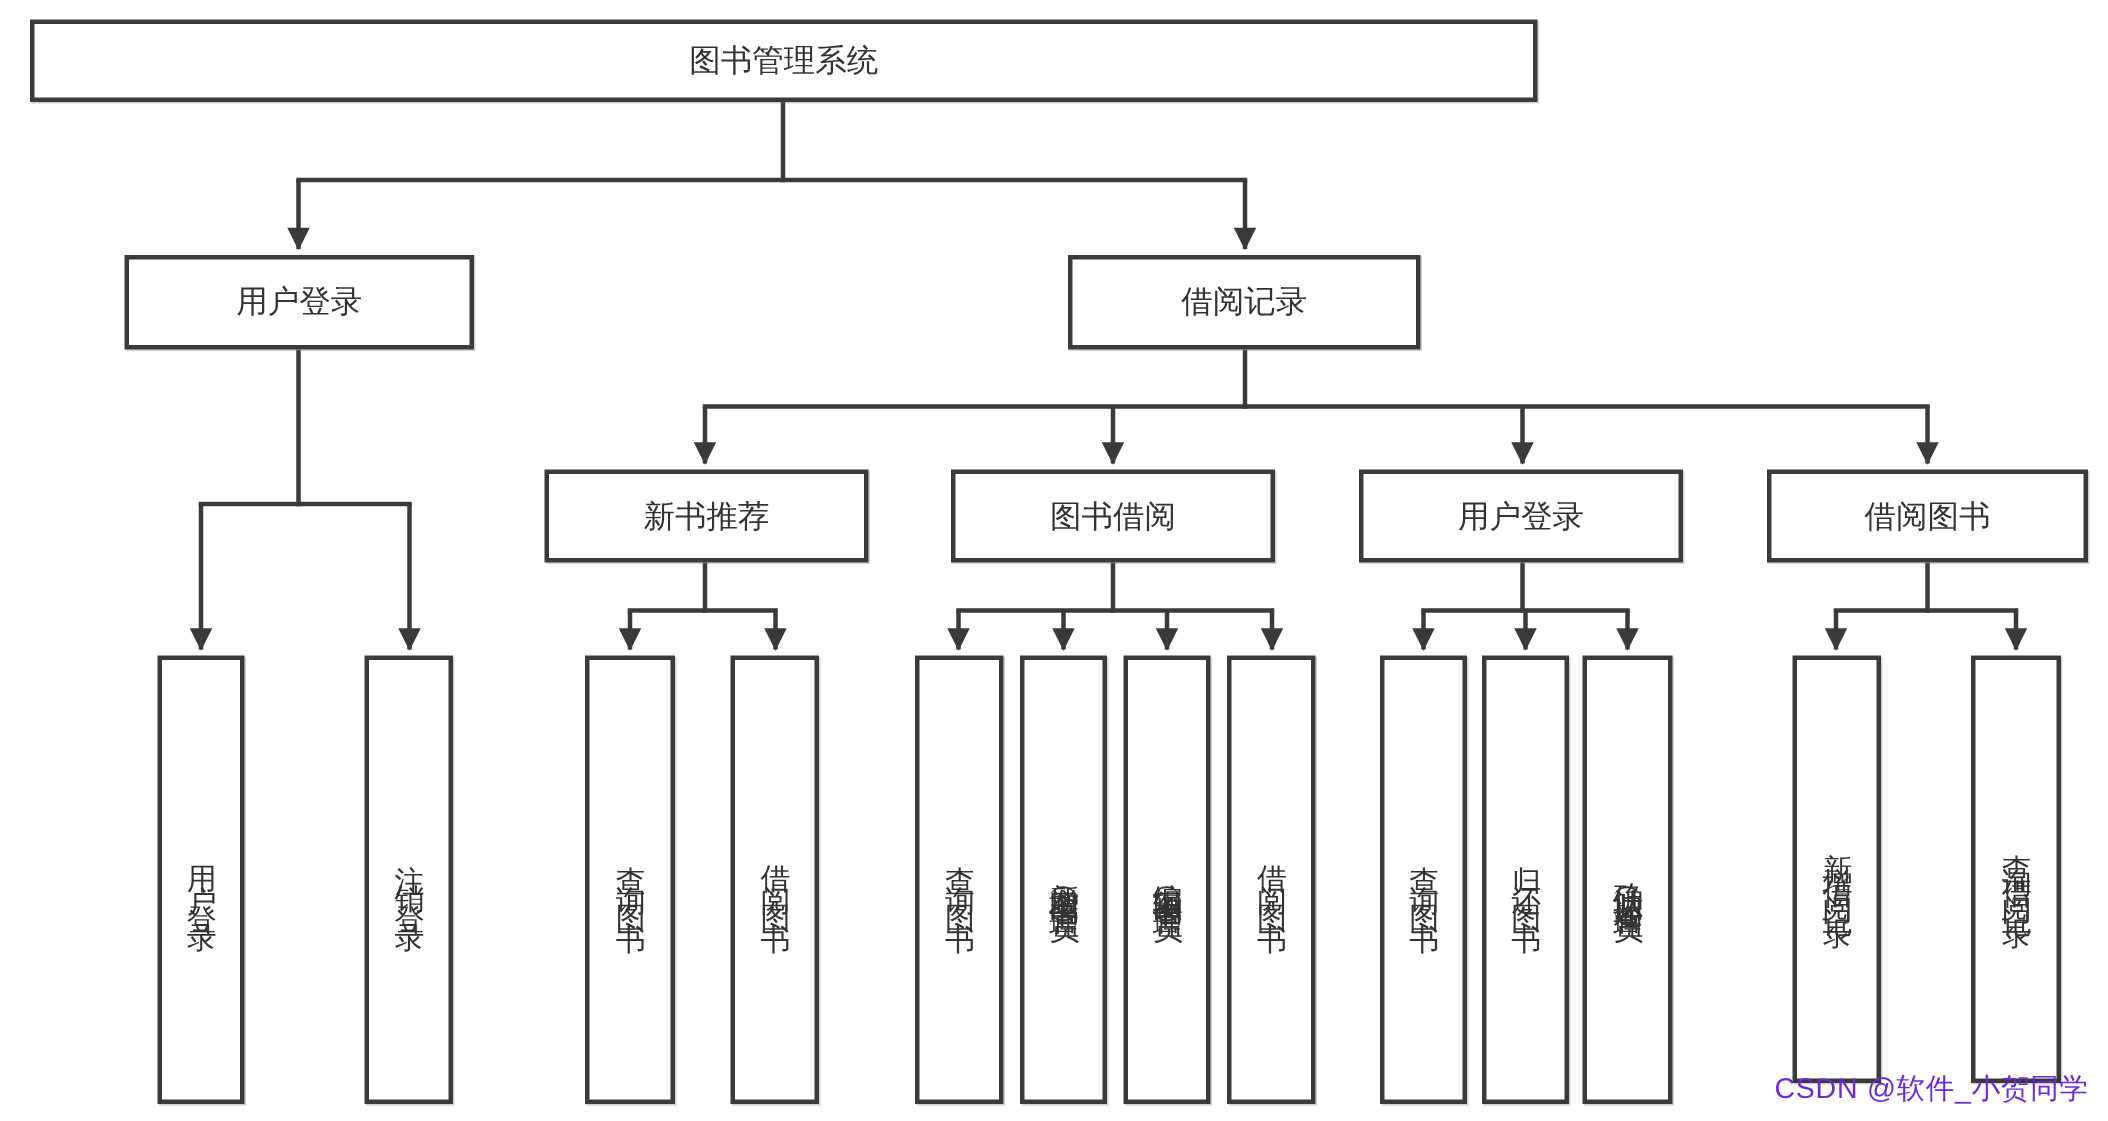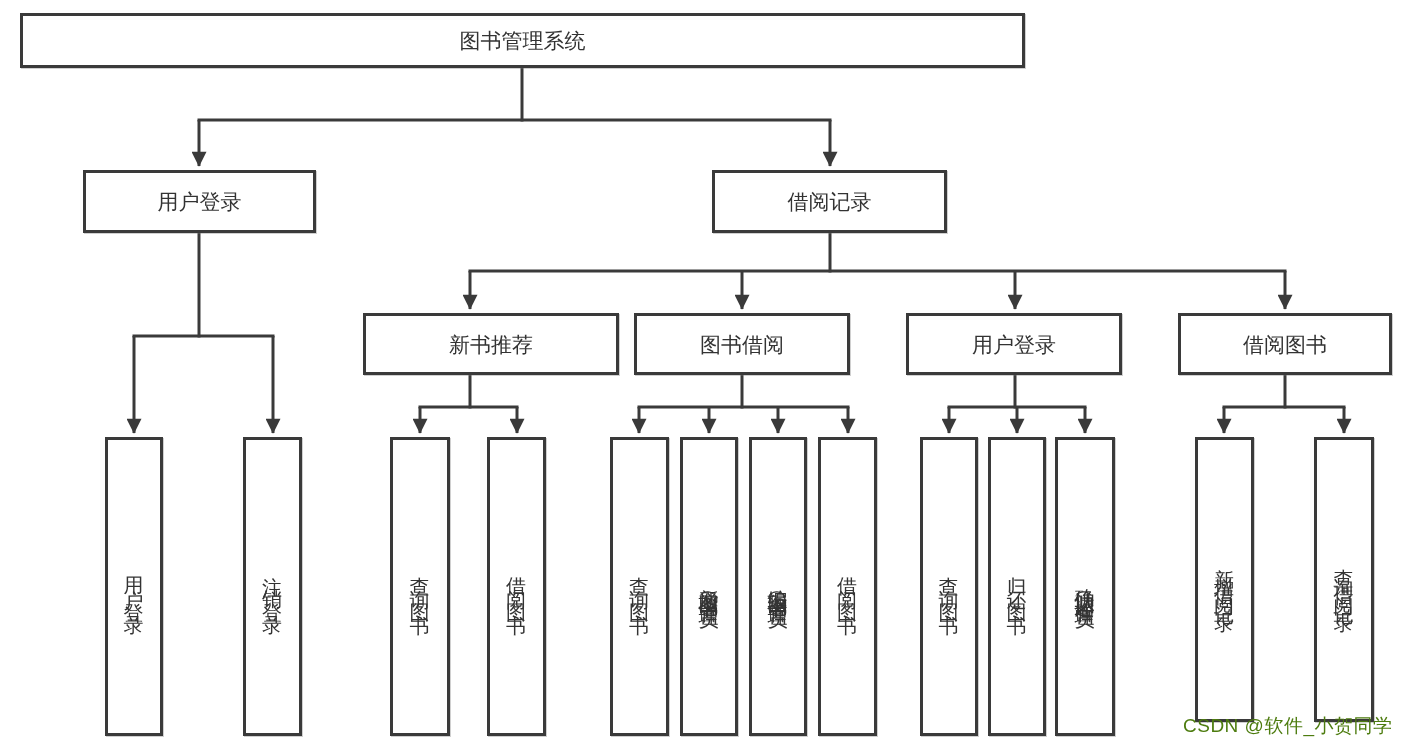--- a/index.html
+++ b/index.html
@@ -36,21 +36,21 @@
     font-size: 20px;
   }
   .sp4 { letter-spacing: 13px; }
   .sp6 { letter-spacing: 9px; }
   .sp9 { letter-spacing: 3px; }
   #watermark {
     position: absolute;
     left: 1183px;
     top: 713px;
     font-size: 19px;
-    color: #4d7c0f;
+    color: #6d28d9;
     letter-spacing: 0.5px;
     white-space: nowrap;
     z-index: 5;
   }
 </style>
 </head>
 <body>
 
 <div id="canvas">
 
@@ -101,21 +101,21 @@
       <line x1="1224" y1="407" x2="1224" y2="433" marker-end="url(#arrow)"></line>
       <line x1="1344" y1="407" x2="1344" y2="433" marker-end="url(#arrow)"></line>
     </g>
   </svg>
 
   <div class="box" style="left:20px;top:13px;width:1005px;height:55px;">图书管理系统</div>
 
   <div class="box" style="left:83px;top:170px;width:233px;height:63px;">用户登录</div>
   <div class="box" style="left:712px;top:170px;width:235px;height:63px;">借阅记录</div>
 
-  <div class="box" style="left:363px;top:313px;width:256px;height:62px;">新书推荐</div>
+  <div class="box" style="left:363px;top:313px;width:216px;height:62px;">新书推荐</div>
   <div class="box" style="left:634px;top:313px;width:216px;height:62px;">图书借阅</div>
   <div class="box" style="left:906px;top:313px;width:216px;height:62px;">用户登录</div>
   <div class="box" style="left:1178px;top:313px;width:214px;height:62px;">借阅图书</div>
 
   <div class="box vbox sp4" style="left:105px;top:437px;width:58px;height:299px;">用户登录</div>
   <div class="box vbox sp4" style="left:243px;top:437px;width:59px;height:299px;">注销登录</div>
 
   <div class="box vbox sp4" style="left:390px;top:437px;width:60px;height:299px;">查询图书</div>
   <div class="box vbox sp4" style="left:487px;top:437px;width:59px;height:299px;">借阅图书</div>
 

